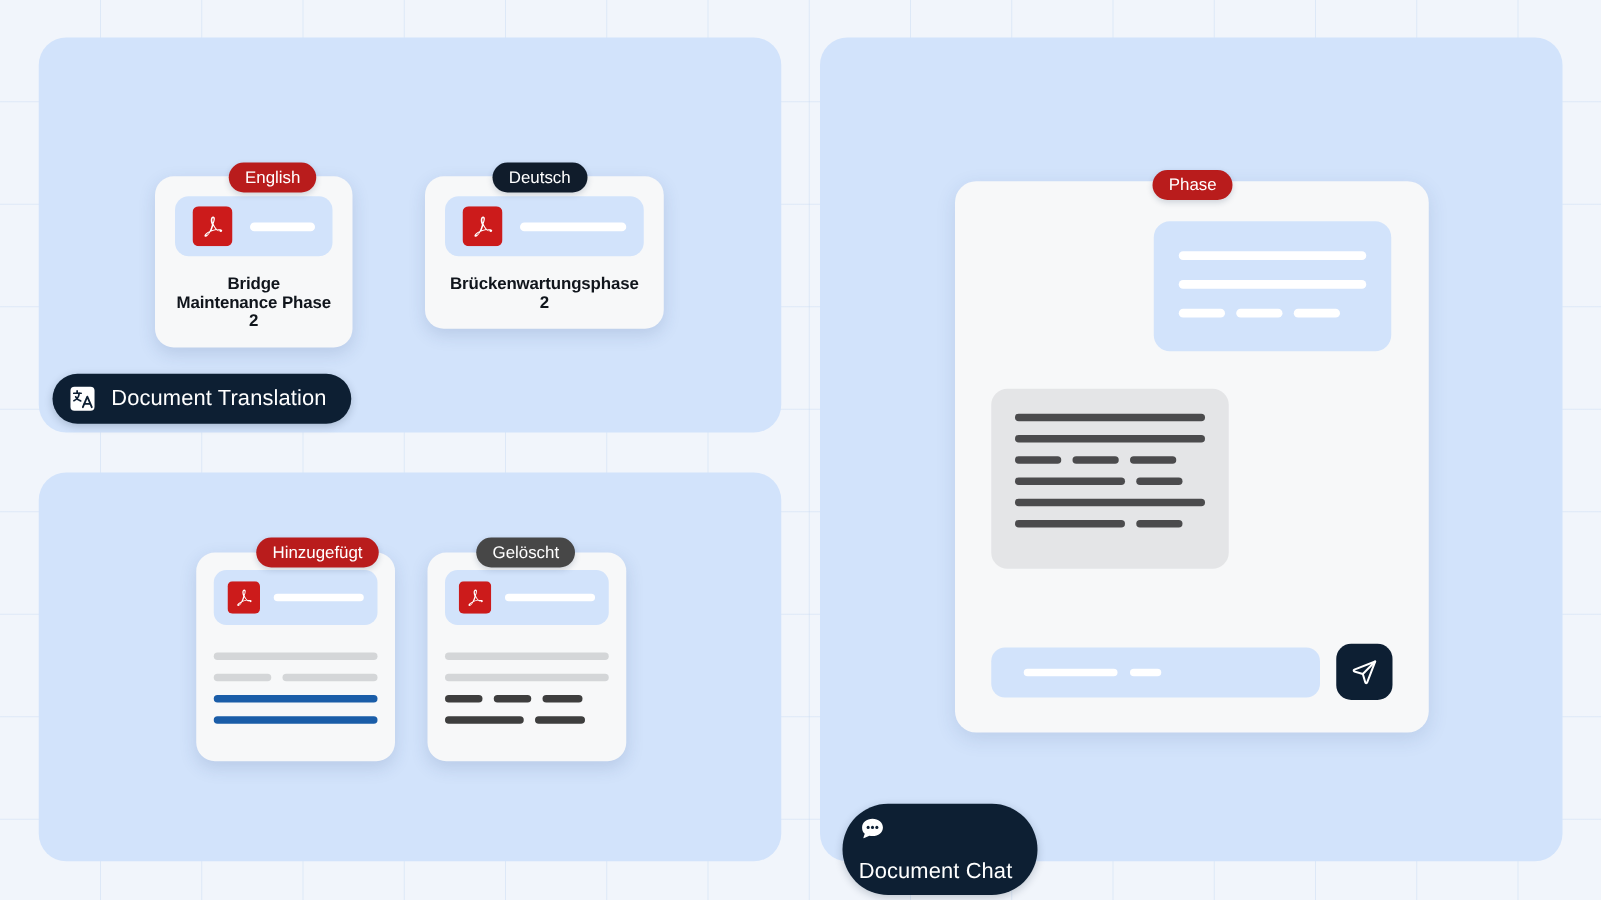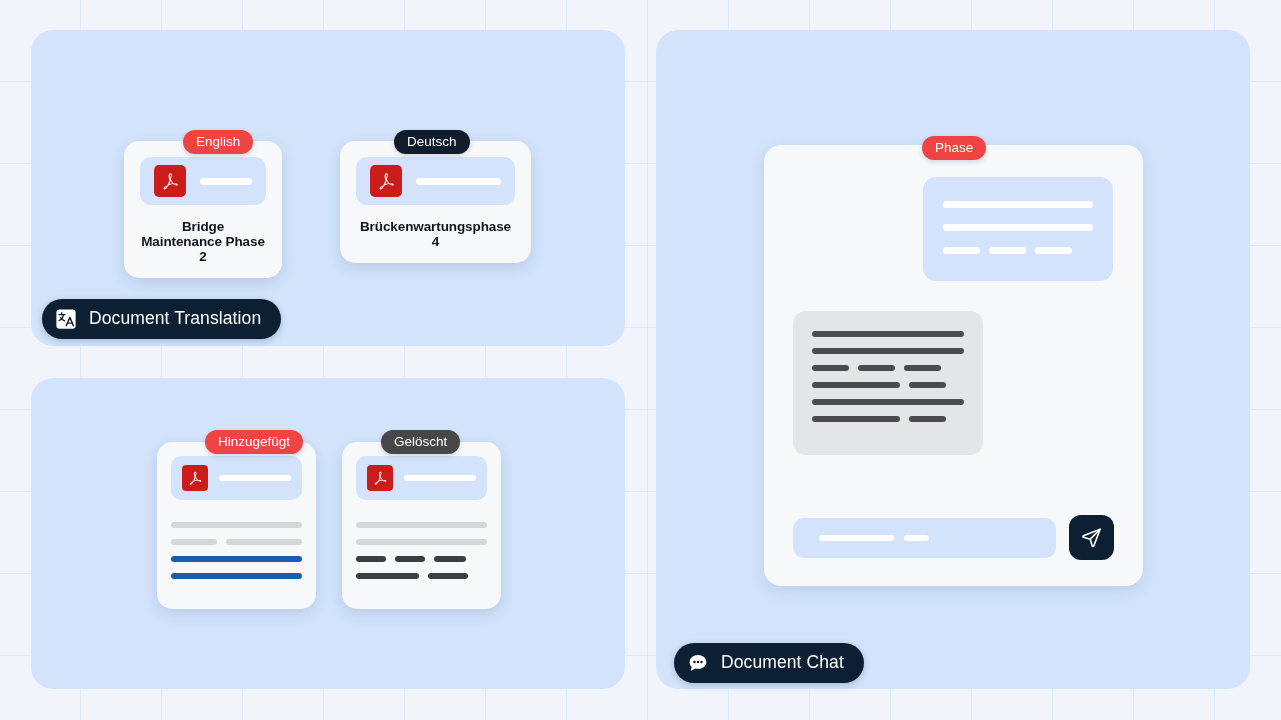--- a/index.html
+++ b/index.html
@@ -60,21 +60,21 @@
     letter-spacing: 0.1px;
     white-space: nowrap;
   }
   .pill-icon {
     width: 22px; height: 22px;
     display: block;
     flex: none;
   }
   #pill-translation { left: 42px;  top: 299px; }
   #pill-comparison  { left: 42px;  top: 643px; }
-  #pill-chat        { left: 674px; top: 643px; }
+  #pill-chat        { left: 674px; top: 643px; flex-direction: column; }
 
   
   .doc-card {
     position: absolute;
     background: #f7f8f9;
     border-radius: 15px;
     box-shadow: 0 5px 14px rgba(40, 70, 120, 0.15);
     padding: 16px 16px 14px 16px;
   }
   .doc-head {
@@ -113,21 +113,21 @@
   
   .badge {
     position: absolute;
     border-radius: 999px;
     color: #ffffff;
     font-size: 13.5px;
     padding: 4px 13px 5px 13px;
     white-space: nowrap;
     box-shadow: 0 2px 5px rgba(20, 45, 80, 0.18);
   }
-  .badge-blue { background: #ef4444; }
+  .badge-blue { background: #b91c1c; }
   .badge-dark { background: #101c2b; }
   .badge-gray { background: #474747; }
 
   #badge-english    { left: 183px; top: 130px; }
   #badge-deutsch    { left: 394px; top: 130px; }
   #badge-added      { left: 205px; top: 430px; }
   #badge-deleted    { left: 381px; top: 430px; }
   #badge-chat       { left: 922px; top: 136px; }
 
   
@@ -259,21 +259,21 @@
   <div class="badge badge-blue" id="badge-english">English</div>
 
   <div class="doc-card" id="card-deutsch">
     <div class="doc-head">
       <svg class="pdf-icon" viewBox="0 0 32 32">
         <rect x="0" y="0" width="32" height="32" rx="5" fill="#cc1b1b"></rect>
         <path d="M16.6 8.2c.9 0 1.35.75 1.3 1.9-.05 1.15-.5 2.5-1.05 3.85.75 1.95 1.8 3.55 2.85 4.55 1.45-.2 2.9-.15 3.6.3.75.5.6 1.5-.35 1.75-1 .25-2.6-.45-3.95-1.5-1.5.25-3.2.75-4.6 1.35-1.15 2.1-2.5 3.75-3.65 3.95-.95.15-1.5-.65-1.05-1.45.5-.9 2.05-2 3.9-2.85.75-1.6 1.45-3.55 1.9-5.35-.6-1.35-.95-2.75-.9-3.8.05-1.3.6-2.7 2-2.7zm-.15 1.35c-.4 0-.6.5-.6 1.25 0 .6.15 1.4.4 2.25.35-.95.55-1.9.6-2.55.05-.6-.05-.95-.4-.95zm.15 6.1c-.35 1.2-.8 2.45-1.3 3.6 1-.4 2.1-.75 3.15-.95-.7-.75-1.35-1.65-1.85-2.65zm5.35 4.1c-.35-.2-1.1-.3-1.95-.25.8.5 1.6.8 2.05.7.35-.1.3-.3-.1-.45zm-10.6 3.3c.45-.15 1.2-.9 1.95-2-1.1.6-1.95 1.35-2.2 1.8-.15.25-.5.3.25.2z" fill="#ffffff"></path>
       </svg>
       <div class="head-bar"></div>
     </div>
-    <div class="doc-title">Brückenwartungsphase 4</div>
+    <div class="doc-title">Brückenwartungsphase 2</div>
   </div>
   <div class="badge badge-dark" id="badge-deutsch">Deutsch</div>
 
   <div class="feature-pill" id="pill-translation">
     <svg class="pill-icon" viewBox="0 0 24 24">
       <rect x="1.5" y="1.5" width="21" height="21" rx="3.5" fill="#ffffff"></rect>
       <path d="M4.4 7.2h6.4M7.3 5.2v2" stroke="#0d1f33" stroke-width="1.5" stroke-linecap="round"></path>
       <path d="M9.1 7.4c-.3 2.9-2.2 5.3-4.6 6.3" stroke="#0d1f33" stroke-width="1.5" stroke-linecap="round" fill="none"></path>
       <path d="M6.1 10.3c.9 1.9 2.5 3.1 4.3 3.6" stroke="#0d1f33" stroke-width="1.5" stroke-linecap="round" fill="none"></path>
       <path d="M12.3 19.4l3.9-9.2 3.9 9.2" stroke="#0d1f33" stroke-width="1.6" stroke-linecap="round" stroke-linejoin="round" fill="none"></path>

